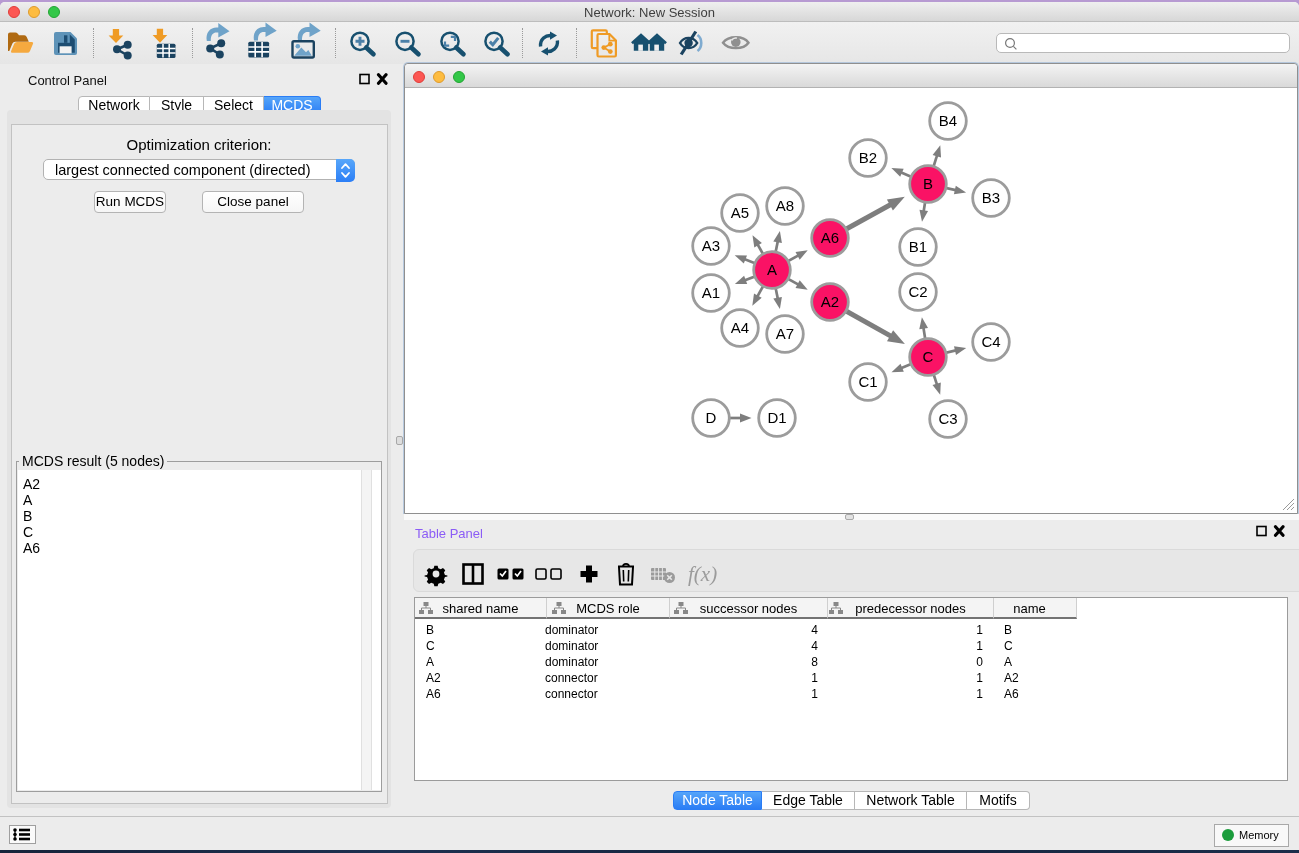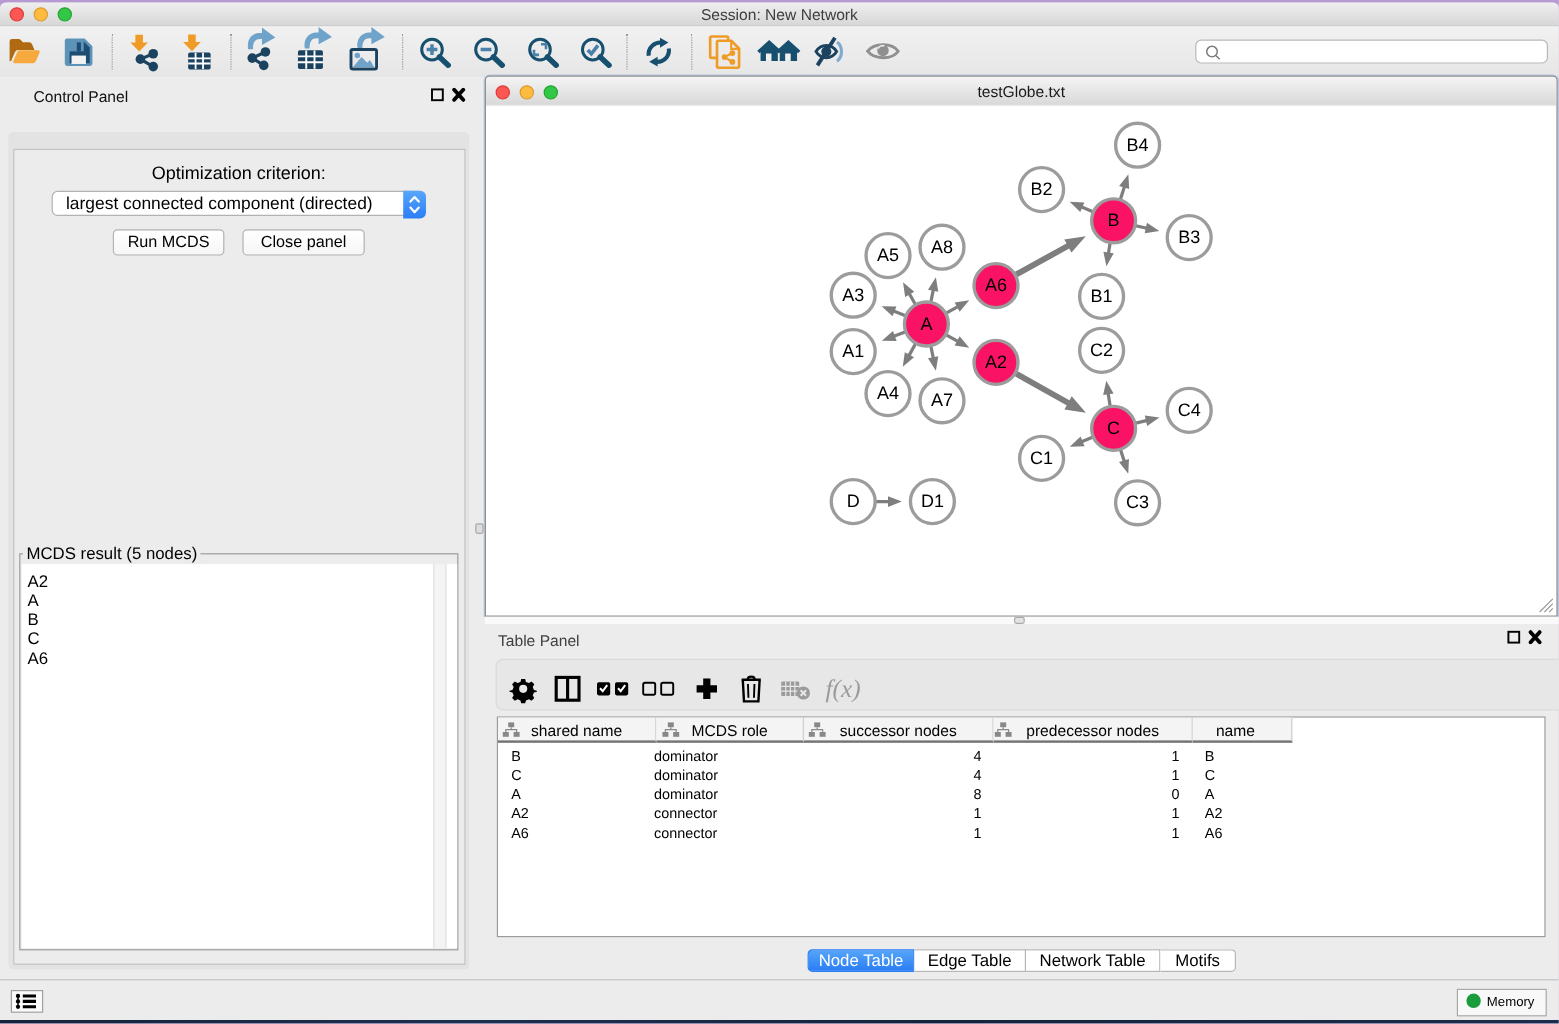--- a/index.html
+++ b/index.html
@@ -36,39 +36,39 @@
 #cpinner { left:11px; top:60px; width:377px; height:680px; background:#ececec;
   border:1px solid #c2c2c2; }
 #optlabel { top:72px; left:0; width:398px; text-align:center; font-size:15px; color:#000; }
 #dropdown { left:43px; top:95px; width:312px; height:21px; background:#fff;
   border:1px solid #b2b2b2; border-radius:5px; font-size:14.5px; color:#000; }
 #ddtext { left:11px; top:2px; }
 #ddcap { right:-1px; top:-1px; width:19px; height:23px; border-radius:0 5px 5px 0;
   background:linear-gradient(#58a7fa,#2b7ef6); }
 .btn { background:linear-gradient(#ffffff,#f6f6f6); border:1px solid #b4b4b4; border-radius:4px;
   font-size:13.5px; color:#000; text-align:center; }
-#runbtn { left:94px; top:127px; width:93px; height:22px; line-height:20px; }
+#runbtn { left:94px; top:127px; width:72px; height:22px; line-height:20px; }
 #closebtn { left:202px; top:127px; width:102px; height:22px; line-height:20px; }
 
 #fset { left:16px; top:397px; width:366px; height:331px; border:1px solid #9d9d9d; }
 #fsetlegend { left:2px; top:-9px; background:#ececec; padding:0 3px; font-size:14px; color:#000; }
 #fsetlist { left:1px; top:8px; width:363px; height:320px; background:#fff; font-size:14px;
   padding:6px 0 0 5px; line-height:16px; color:#000; }
 #fscroll { right:9px; top:0px; width:11px; height:320px; background:#f4f4f4;
   border-left:1px solid #e0e0e0; border-right:1px solid #e0e0e0; }
 
 #netwin { left:404px; top:61px; width:894px; height:451px; background:#fff;
   border:1px solid #8f8f8f; border-radius:4px 4px 0 0; box-shadow:0 0 0 1px rgba(90,140,200,0.35); }
 #nettitle { left:0; top:0; width:892px; height:24px;
   background:linear-gradient(#f4f4f4,#d9d9d9); border-bottom:1px solid #b2b2b2;
   border-radius:4px 4px 0 0; }
 #nettitletext { width:100%; top:5px; text-align:center; font-size:13px; color:#1a1a1a; }
 
 #tpanel { left:400px; top:512px; width:899px; height:307px; background:#ececec; }
-#tptitle { left:15px; top:12px; font-size:13px; color:#404040; }
+#tptitle { left:15px; top:12px; font-size:13px; color:#8b5cf6; }
 #tptoolbar { left:13px; top:35px; width:1024px; height:43px; background:#e7e7e7;
   border:1px solid #dadada; border-radius:6px; }
 #ttable { left:14px; top:83px; width:874px; height:184px; background:#fff;
   border:1px solid #9b9b9b; font-size:12px; }
 .th { top:0; height:21px; background:#f4f4f4; border-right:1px solid #cfcfcf;
   border-bottom:2px solid #737373; text-align:center; line-height:21px; color:#000; font-size:13px; }
 .td { line-height:16px; color:#000; }
 .td { position:absolute; }
 #bottabs { left:273px; top:277px; }
 
@@ -81,21 +81,21 @@
 </style>
 </head>
 <body>
 <div id="deskbottom" class="abs"></div>
 <div id="appwin" class="abs">
 
   <div id="titlebar" class="abs">
     <div class="tl abs" style="left:8px;background:#fc5753;border:0.5px solid #df3e3a;"></div>
     <div class="tl abs" style="left:28px;background:#fdbc40;border:0.5px solid #de9b2d;"></div>
     <div class="tl abs" style="left:48px;background:#33c748;border:0.5px solid #22a533;"></div>
-    <div id="titletext" class="abs">Session: New Network</div>
+    <div id="titletext" class="abs">Network: New Session</div>
   </div>
 
   <div id="toolbar" class="abs">
     <svg class="abs" style="left:0;top:0" width="990" height="42" viewBox="0 0 990 42">
 
       <g>
         <path d="M8,29 L8,12.4 Q8,10.4 10,10.4 L15.3,10.4 Q16.8,10.4 17.6,11.5 L19,13.3 L24.3,13.3 Q26.1,13.3 26.7,14.9 L28.8,19.7 L15.2,19.7 Q13.2,19.7 12.4,21.5 L9.3,28.9 Z" fill="#b06a12"></path>
         <path d="M12.6,30.8 Q10.4,30.8 11.2,28.7 L14.3,21.6 Q15,19.9 17,19.9 L31.6,19.9 Q33.8,19.9 32.9,22 L30,28.9 Q29.2,30.8 27.2,30.8 Z" fill="#f5a93f"></path>
       </g>
 
@@ -226,20 +226,26 @@
       </svg>
     </div>
   </div>
 
   <div id="cpanel" class="abs">
     <div id="cptitle" class="abs">Control Panel</div>
     <svg class="abs" style="left:358px;top:8.5px" width="32" height="12" viewBox="0 0 32 12">
       <rect x="2" y="1.5" width="9" height="9" fill="none" stroke="#000" stroke-width="1.6"></rect>
       <path d="M20.5 1.8 L28 10.2 M28 1.8 L20.5 10.2" stroke="#000" stroke-width="3.2" stroke-linecap="round"></path>
     </svg>
+    <div class="tabrow abs" style="left:78px;top:32px;width:243px;">
+      <div class="tab first" style="width:72px;">Network</div>
+      <div class="tab" style="width:54px;">Style</div>
+      <div class="tab" style="width:60px;">Select</div>
+      <div class="tab last sel" style="width:57px;">MCDS</div>
+    </div>
     <div id="cpouter" class="abs"></div>
     <div id="cpinner" class="abs"></div>
     <div id="dropdown" class="abs">
       <div id="ddtext" class="abs">largest connected component (directed)</div>
       <div id="ddcap" class="abs">
         <svg width="19" height="23" viewBox="0 0 19 23">
           <path d="M6 9 L9.5 5.2 L13 9" fill="none" stroke="#fff" stroke-width="1.8" stroke-linecap="round" stroke-linejoin="round"></path>
           <path d="M6 14 L9.5 17.8 L13 14" fill="none" stroke="#fff" stroke-width="1.8" stroke-linecap="round" stroke-linejoin="round"></path>
         </svg>
       </div>
@@ -251,21 +257,20 @@
       <div id="fsetlist" class="abs">A2<br>A<br>B<br>C<br>A6<div id="fscroll" class="abs"></div></div>
       <div id="fsetlegend" class="abs">MCDS result (5 nodes)</div>
     </div>
   </div>
 
   <div id="netwin" class="abs">
     <div id="nettitle" class="abs">
       <div class="tl abs" style="left:7.5px;top:6.5px;background:#fc5753;border:0.5px solid #df3e3a;"></div>
       <div class="tl abs" style="left:27.5px;top:6.5px;background:#fdbc40;border:0.5px solid #de9b2d;"></div>
       <div class="tl abs" style="left:47.5px;top:6.5px;background:#33c748;border:0.5px solid #22a533;"></div>
-      <div id="nettitletext" class="abs">testGlobe.txt</div>
     </div>
     <svg class="abs" style="left:1px;top:25px" width="892" height="425" viewBox="0 0 892 425">
 <line x1="366.0" y1="181.0" x2="351.1" y2="154.5" stroke="#7e7e7e" stroke-width="2.7"></line>
 <polygon points="346.5,146.2 355.9,154.1 348.3,158.4" fill="#7e7e7e"></polygon>
 <line x1="366.0" y1="181.0" x2="372.0" y2="151.3" stroke="#7e7e7e" stroke-width="2.7"></line>
 <polygon points="373.9,142.0 375.9,154.1 367.3,152.4" fill="#7e7e7e"></polygon>
 <line x1="366.0" y1="181.0" x2="337.6" y2="169.8" stroke="#7e7e7e" stroke-width="2.7"></line>
 <polygon points="328.7,166.3 341.0,166.5 337.8,174.6" fill="#7e7e7e"></polygon>
 <line x1="366.0" y1="181.0" x2="337.7" y2="191.7" stroke="#7e7e7e" stroke-width="2.7"></line>
 <polygon points="328.9,195.0 338.1,186.8 341.2,195.1" fill="#7e7e7e"></polygon>

